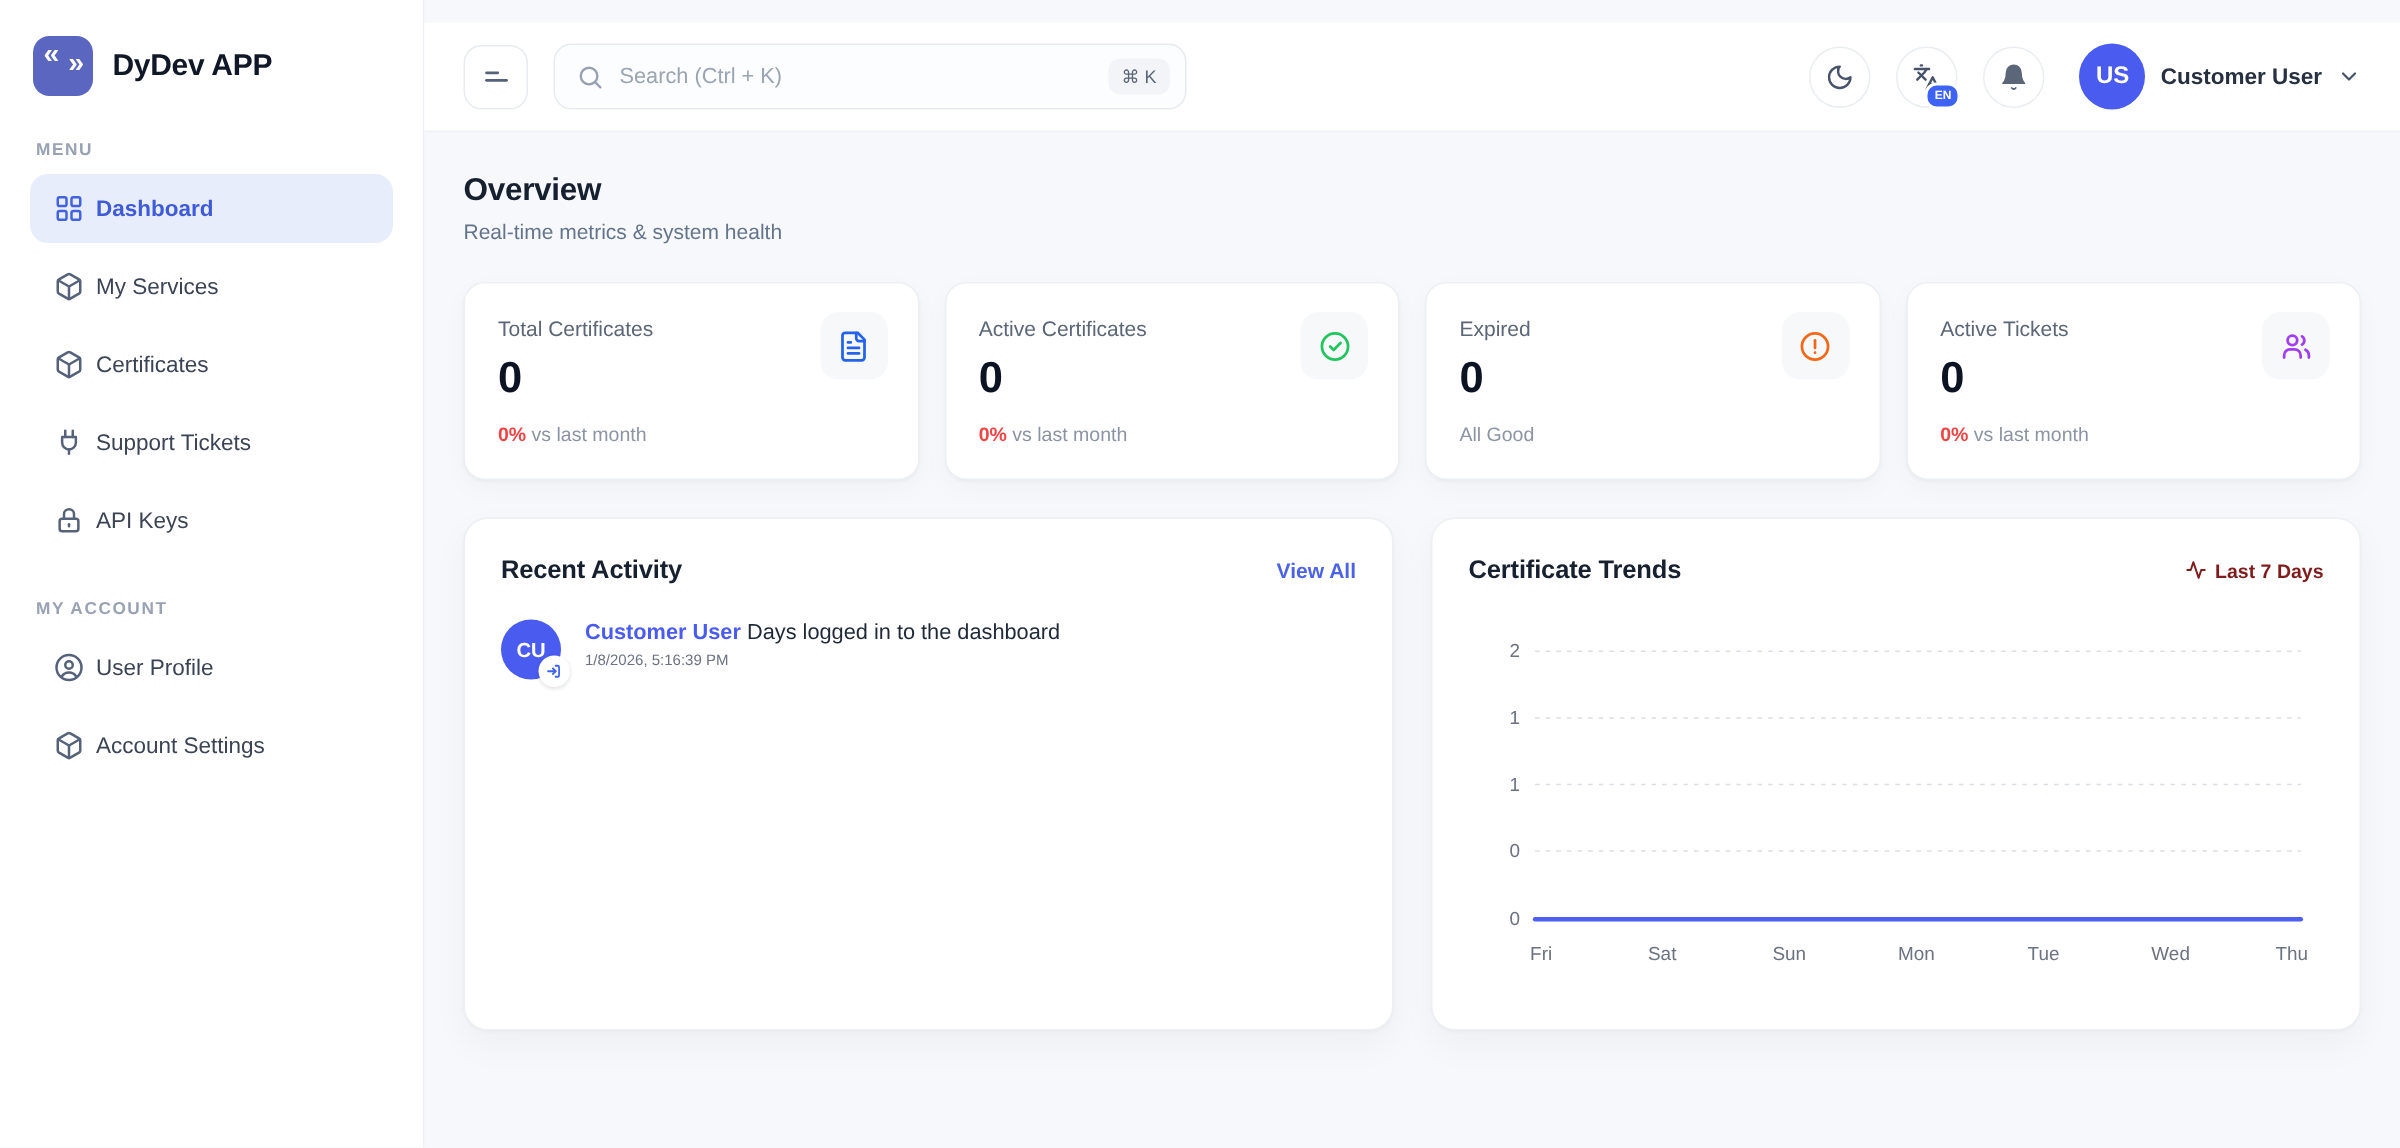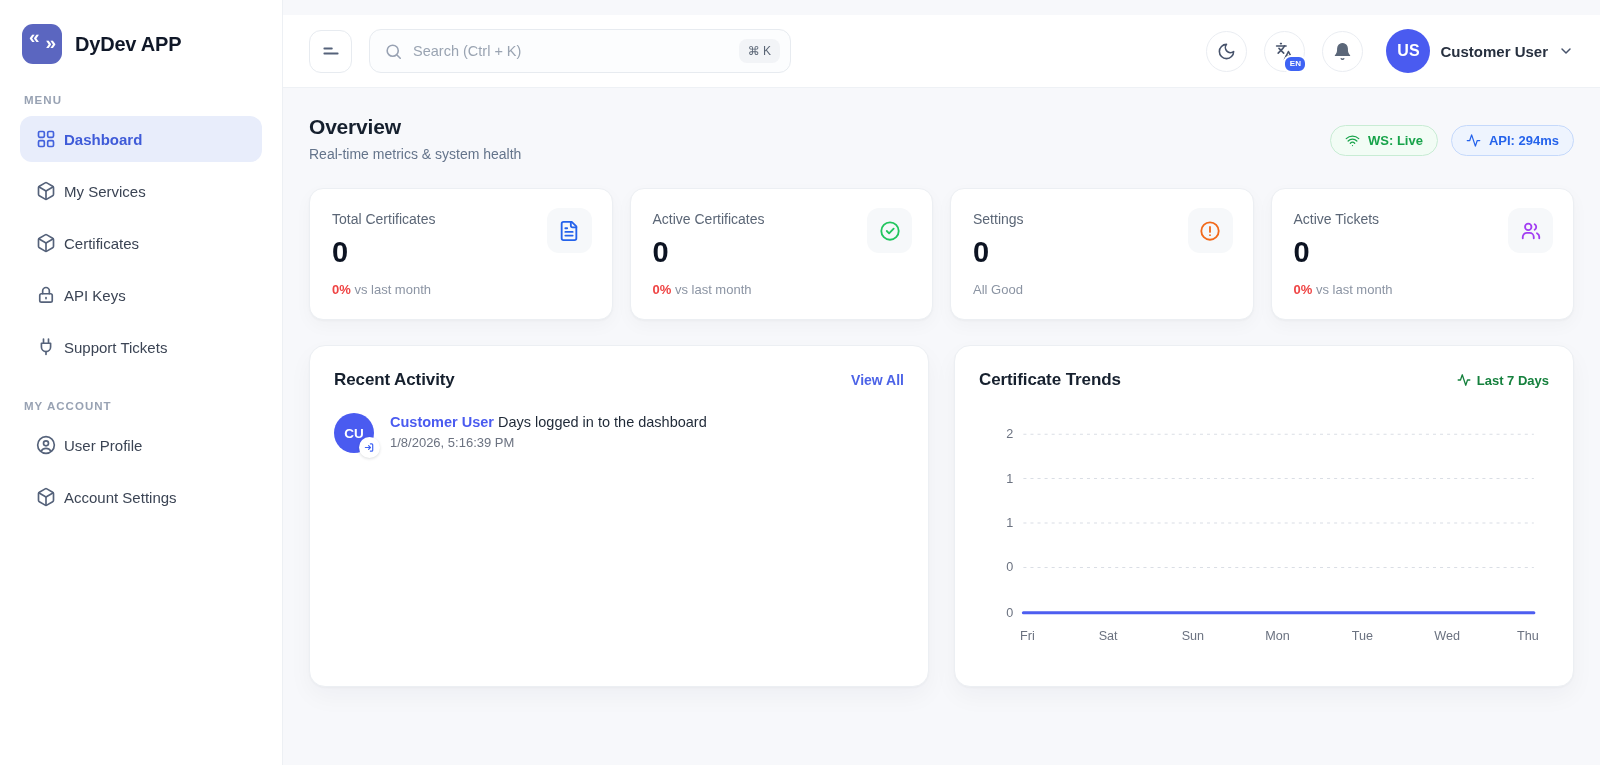--- a/index.html
+++ b/index.html
@@ -52,28 +52,28 @@
   .stat-icon-box { position:absolute; top:19px; right:20px; width:45px; height:45px; border-radius:12px; background:#f6f8fa; display:flex; align-items:center; justify-content:center; }
   .stat-value { font-size:29px; font-weight:800; color:#0c1322; margin-top:9px; }
   .stat-delta { font-size:13px; color:#8b94a3; margin-top:13px; }
   .stat-delta .neg { color:#ef4444; font-weight:600; }
 
   .bottom-grid { display:grid; grid-template-columns:1fr 1fr; gap:25px; margin-top:25px; }
   .panel { background:#fff; border:1px solid #eceff3; border-radius:16px; padding:24px; height:342px; box-shadow:0 1px 2px rgba(16,24,40,.03), 0 10px 24px rgba(16,24,40,.04); }
   .panel-head { display:flex; justify-content:space-between; align-items:center; }
   .panel-title { font-size:17px; font-weight:800; color:#16202e; letter-spacing:-.1px; }
   .view-all { font-size:14px; font-weight:600; color:#4c63e7; cursor:pointer; }
-  .range-label { display:flex; align-items:center; gap:6px; font-size:13px; font-weight:600; color:#15803d; }
+  .range-label { display:flex; align-items:center; gap:6px; font-size:13px; font-weight:600; color:#7f1d1d; }
 
   .activity-item { display:flex; gap:16px; margin-top:23px; }
   .activity-avatar { width:40px; height:40px; border-radius:50%; background:#4a5bf0; color:#fff; font-weight:700; font-size:13.5px; display:flex; align-items:center; justify-content:center; position:relative; flex:0 0 auto; }
   .activity-badge { position:absolute; right:-6px; bottom:-5px; width:21px; height:21px; border-radius:50%; background:#fff; box-shadow:0 1px 3px rgba(16,24,40,.15); display:flex; align-items:center; justify-content:center; color:#3e63f4; }
   .activity-text { font-size:14.5px; color:#1f2937; padding-top:1px; }
   .activity-user { color:#4a5bf0; font-weight:700; }
-  .activity-time { font-size:13px; color:#6b7280; margin-top:5px; }
+  .activity-time { font-size:10px; color:#6b7280; margin-top:5px; }
 
   .chart-wrap { margin-top:18px; }
   .chart-wrap svg { width:100%; height:auto; display:block; }
   .tick-text { font-size:12.5px; fill:#6b7280; font-family:"Liberation Sans", sans-serif; }
 </style>
 </head>
 <body>
 
 <div class="app">
 
@@ -118,38 +118,38 @@
             <path d="m3.3 7 8.7 5 8.7-5"></path>
             <path d="M12 22V12"></path>
           </svg>
       </span>
       <span>Certificates</span>
     </div>
 
     <div class="nav-item">
       <span class="ic">
         <svg width="20" height="20" viewBox="0 0 24 24" fill="none" stroke="currentColor" stroke-width="2" stroke-linecap="round" stroke-linejoin="round">
-            <rect x="4.5" y="10.5" width="15" height="10" rx="2"></rect>
-            <path d="M8 10.5V7a4 4 0 0 1 8 0v3.5"></path>
-            <path d="M12 15v1.5"></path>
-          </svg>
-      </span>
-      <span>API Keys</span>
-    </div>
-
-    <div class="nav-item">
-      <span class="ic">
-        <svg width="20" height="20" viewBox="0 0 24 24" fill="none" stroke="currentColor" stroke-width="2" stroke-linecap="round" stroke-linejoin="round">
             <path d="M9 2.5v5"></path>
             <path d="M15 2.5v5"></path>
             <path d="M6.5 7.5h11v4.5a5.5 5.5 0 0 1-11 0Z"></path>
             <path d="M12 17.5V21"></path>
           </svg>
       </span>
       <span>Support Tickets</span>
+    </div>
+
+    <div class="nav-item">
+      <span class="ic">
+        <svg width="20" height="20" viewBox="0 0 24 24" fill="none" stroke="currentColor" stroke-width="2" stroke-linecap="round" stroke-linejoin="round">
+            <rect x="4.5" y="10.5" width="15" height="10" rx="2"></rect>
+            <path d="M8 10.5V7a4 4 0 0 1 8 0v3.5"></path>
+            <path d="M12 15v1.5"></path>
+          </svg>
+      </span>
+      <span>API Keys</span>
     </div>
 
     <div class="section-label">MY ACCOUNT</div>
 
     <div class="nav-item">
       <span class="ic">
         <svg width="20" height="20" viewBox="0 0 24 24" fill="none" stroke="currentColor" stroke-width="2" stroke-linecap="round" stroke-linejoin="round">
             <circle cx="12" cy="12" r="10"></circle>
             <circle cx="12" cy="10" r="3"></circle>
             <path d="M6.2 19.3a6.8 6.8 0 0 1 11.6 0"></path>
@@ -236,41 +236,20 @@
         </span>
       </div>
     </header>
 
     <main class="content">
 
       <div class="page-head">
         <div>
           <div class="page-title">Overview</div>
           <div class="page-subtitle">Real-time metrics &amp; system health</div>
-        </div>
-        <div class="head-badges">
-          <div class="pill pill-ws">
-            <span class="ic">
-              <svg width="15" height="15" viewBox="0 0 24 24" fill="none" stroke="currentColor" stroke-width="2" stroke-linecap="round">
-                  <path d="M2 9a15 15 0 0 1 20 0"></path>
-                  <path d="M5 12.8a10 10 0 0 1 14 0"></path>
-                  <path d="M8.5 16.4a5 5 0 0 1 7 0"></path>
-                  <path d="M12 20h.01"></path>
-                </svg>
-            </span>
-            <span>WS: Live</span>
-          </div>
-          <div class="pill pill-api">
-            <span class="ic">
-              <svg width="15" height="15" viewBox="0 0 24 24" fill="none" stroke="currentColor" stroke-width="2" stroke-linecap="round" stroke-linejoin="round">
-                  <polyline points="22 12 18 12 15 21 9 3 6 12 2 12"></polyline>
-                </svg>
-            </span>
-            <span>API: 294ms</span>
-          </div>
         </div>
       </div>
 
       <div class="stat-grid">
 
         <div class="stat-card">
           <div class="stat-label">Total Certificates</div>
           <div class="stat-icon-box" style="color:#2563eb;">
             <span class="ic">
               <svg width="22" height="22" viewBox="0 0 24 24" fill="none" stroke="currentColor" stroke-width="2" stroke-linecap="round" stroke-linejoin="round">
@@ -294,21 +273,21 @@
                   <circle cx="12" cy="12" r="9.5"></circle>
                   <path d="m8.5 12 2.5 2.5 5-5"></path>
                 </svg>
             </span>
           </div>
           <div class="stat-value">0</div>
           <div class="stat-delta"><span class="neg">0%</span><span> vs last month</span></div>
         </div>
 
         <div class="stat-card">
-          <div class="stat-label">Settings</div>
+          <div class="stat-label">Expired</div>
           <div class="stat-icon-box" style="color:#f2691a;">
             <span class="ic">
               <svg width="22" height="22" viewBox="0 0 24 24" fill="none" stroke="currentColor" stroke-width="2" stroke-linecap="round" stroke-linejoin="round">
                   <circle cx="12" cy="12" r="9.5"></circle>
                   <path d="M12 7.5V13"></path>
                   <path d="M12 16.5h.01"></path>
                 </svg>
             </span>
           </div>
           <div class="stat-value">0</div>

